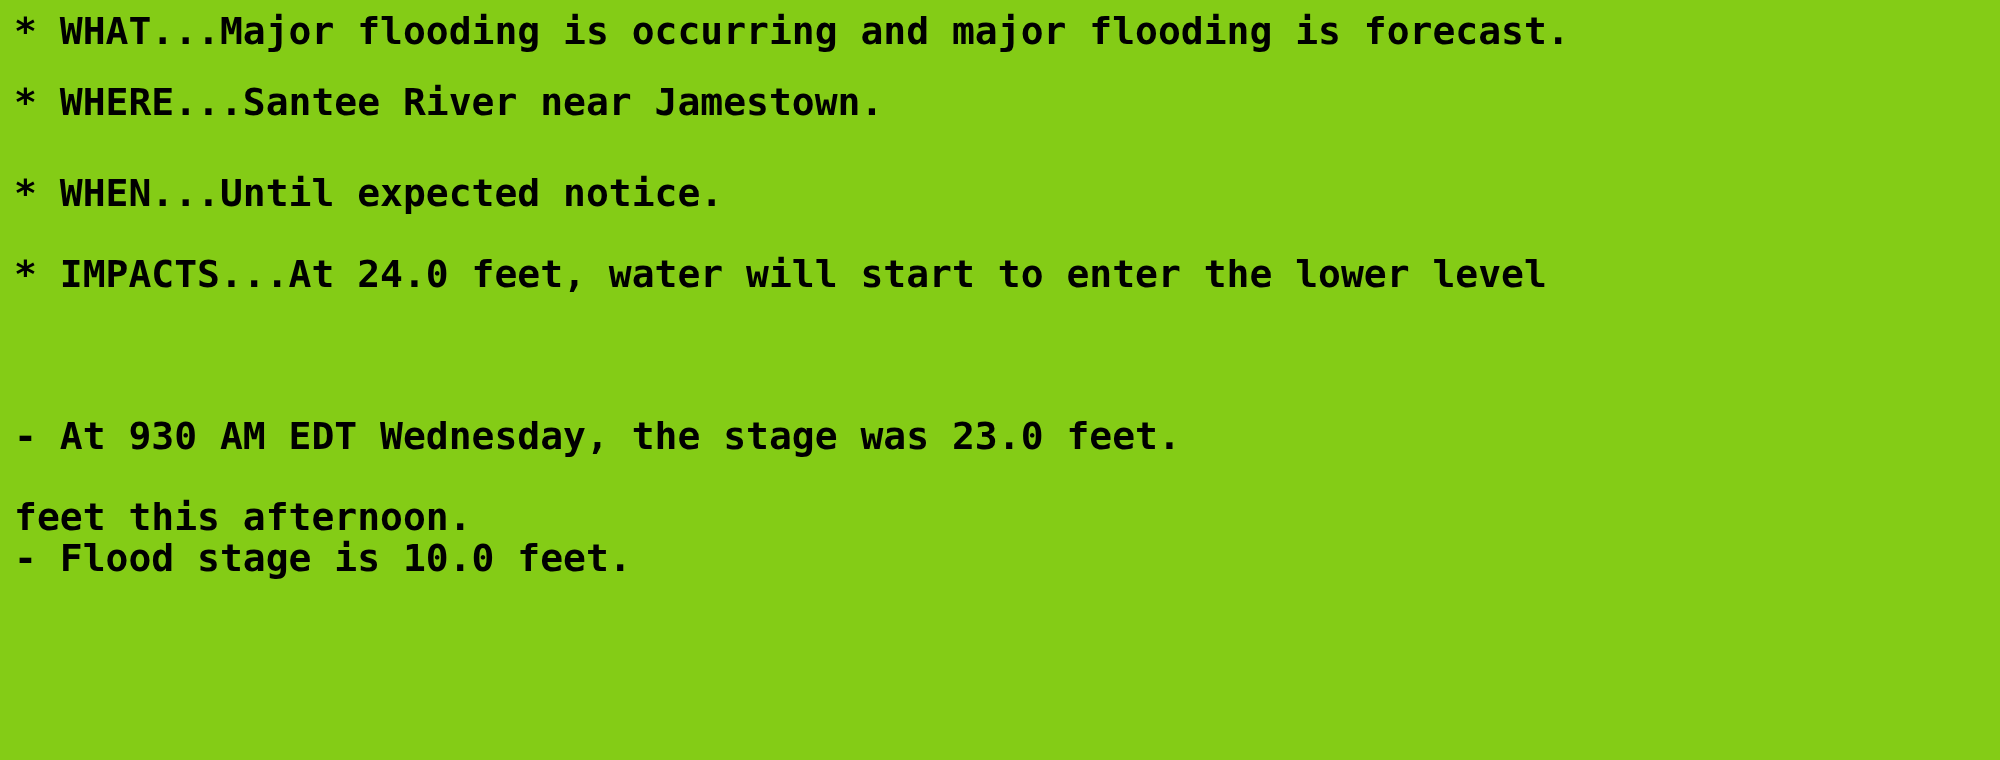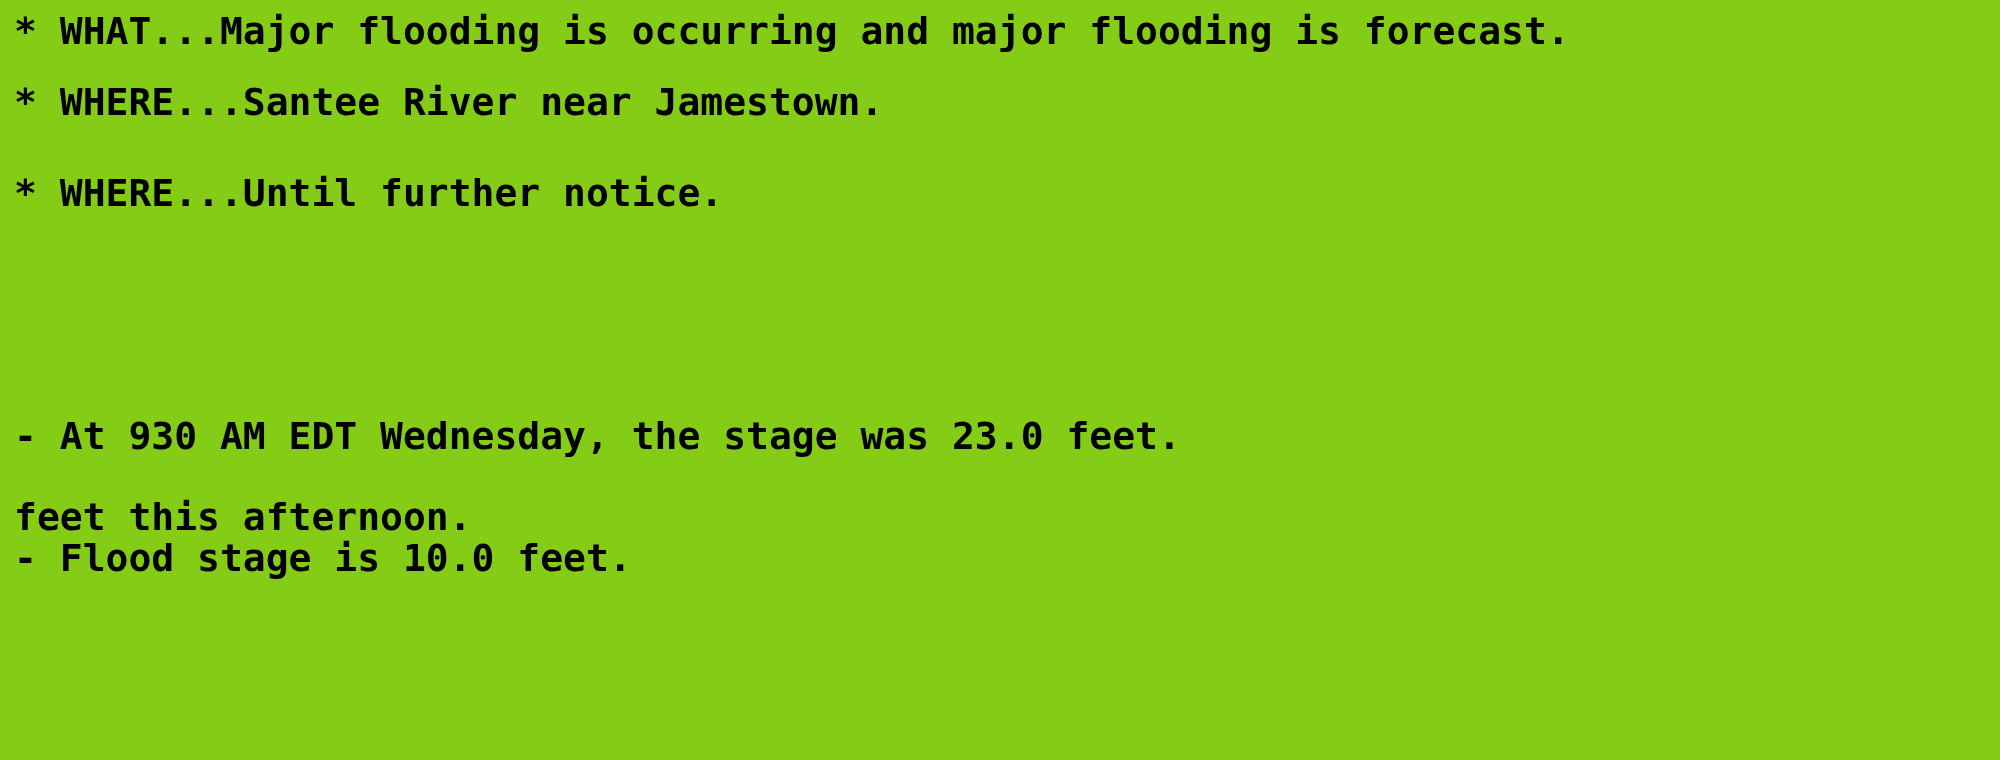--- a/index.html
+++ b/index.html
@@ -56,20 +56,21 @@
 </style>
 </head>
 <body>
 
 <div id="bulletin">
 
   <div class="bulletin-line row-0">* WHAT...Major flooding is occurring and major flooding is forecast.</div>
   <div class="bulletin-line row-1 blank"></div>
   <div class="bulletin-line row-2">* WHERE...Santee River near Jamestown.</div>
   <div class="bulletin-line row-3 blank"></div>
-  <div class="bulletin-line row-4">* WHERE...Until further notice.</div>
+  <div class="bulletin-line row-4">* WHEN...Until expected notice.</div>
   <div class="bulletin-line row-5 blank"></div>
+  <div class="bulletin-line row-6">* IMPACTS...At 24.0 feet, water will start to enter the lower level</div>
   <div class="bulletin-line row-8 blank"></div>
   <div class="bulletin-line row-10">- At 930 AM EDT Wednesday, the stage was 23.0 feet.</div>
   <div class="bulletin-line row-12">feet this afternoon.</div>
   <div class="bulletin-line" style="top: 533px;">- Flood stage is 10.0 feet.</div>
 
 </div>
 
 </body></html>

